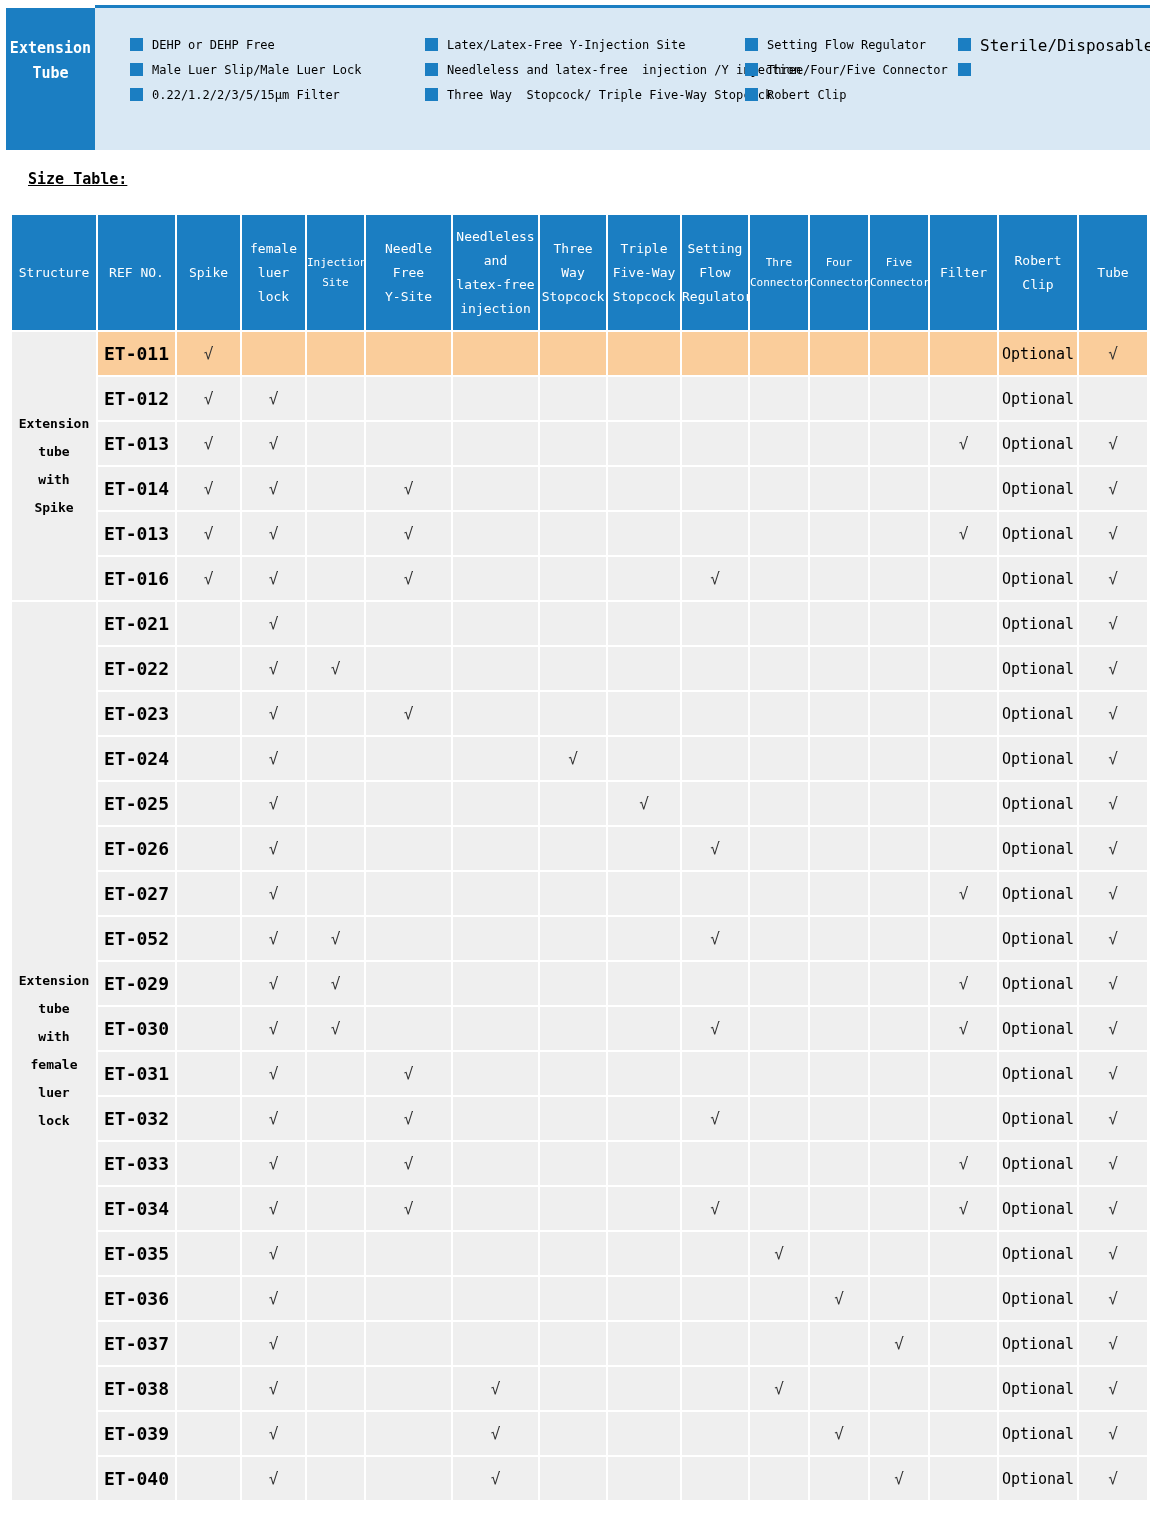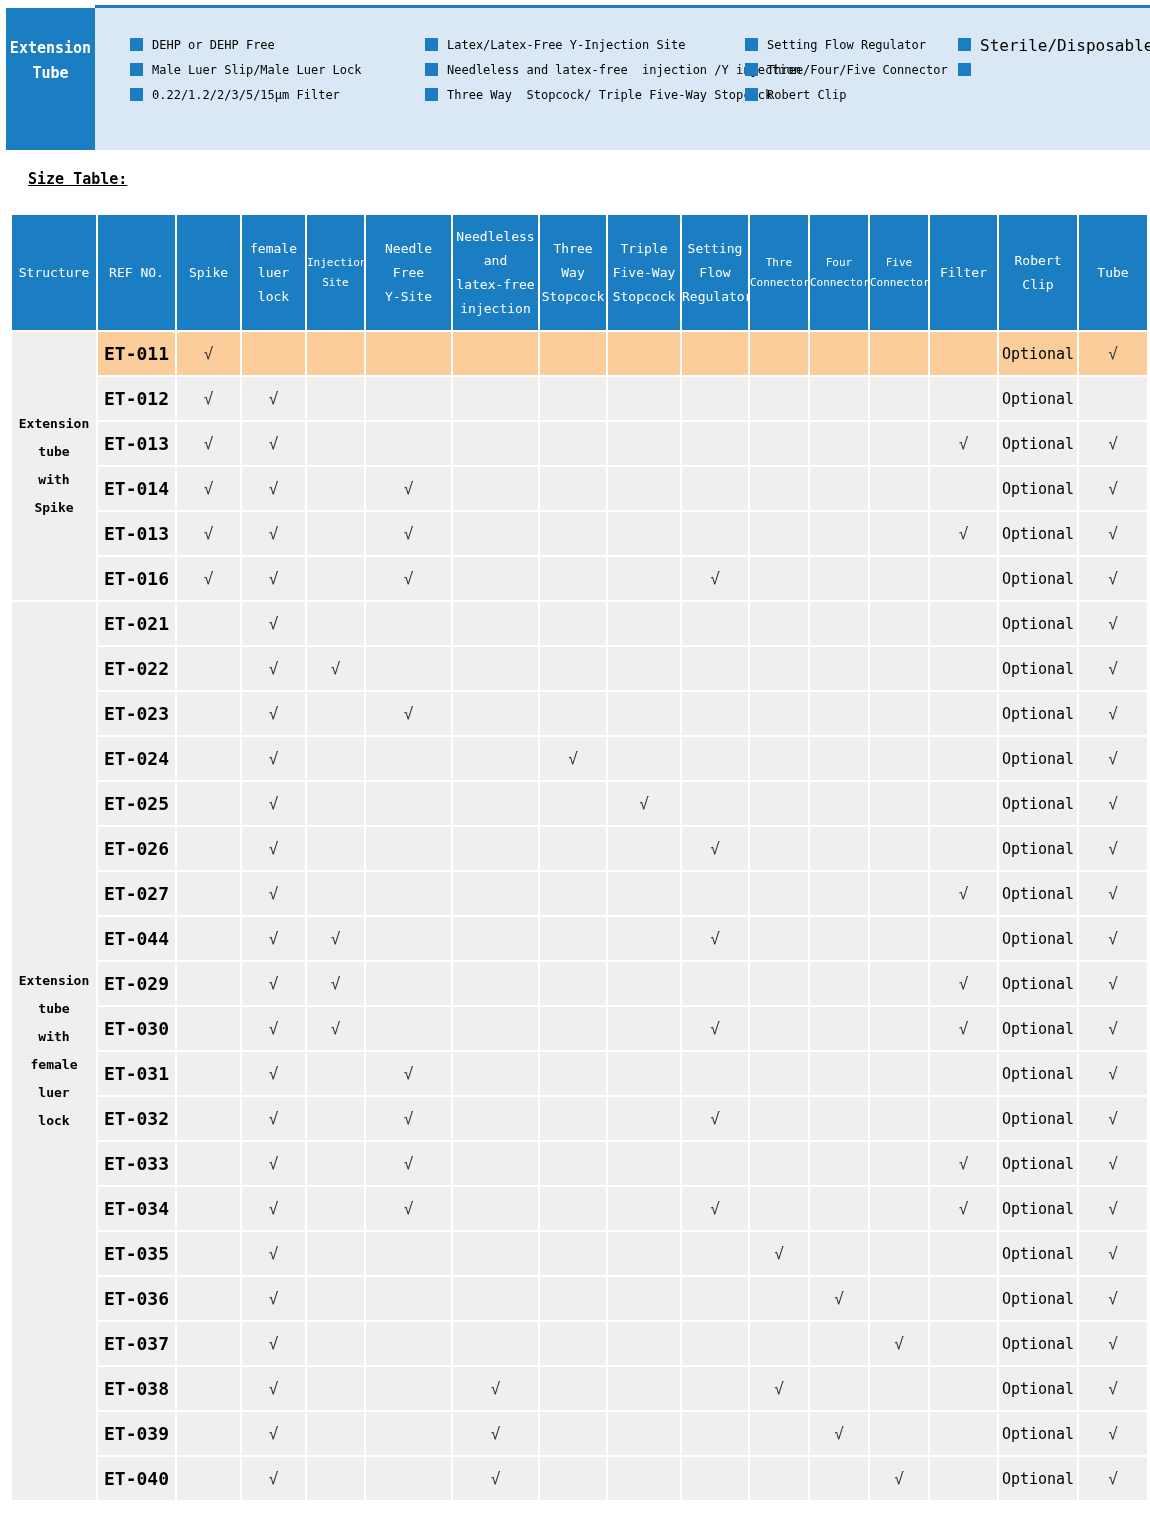--- a/index.html
+++ b/index.html
@@ -412,21 +412,21 @@
         <td class="check"></td>
         <td class="check"></td>
         <td class="check"></td>
         <td class="check"></td>
         <td class="check"></td>
         <td class="check">√</td>
         <td class="optional">Optional</td>
         <td class="check">√</td>
       </tr>
       <tr>
-        <td class="ref">ET-044</td>
+        <td class="ref">ET-052</td>
         <td class="check"></td>
         <td class="check">√</td>
         <td class="check">√</td>
         <td class="check"></td>
         <td class="check"></td>
         <td class="check"></td>
         <td class="check"></td>
         <td class="check">√</td>
         <td class="check"></td>
         <td class="check"></td>

